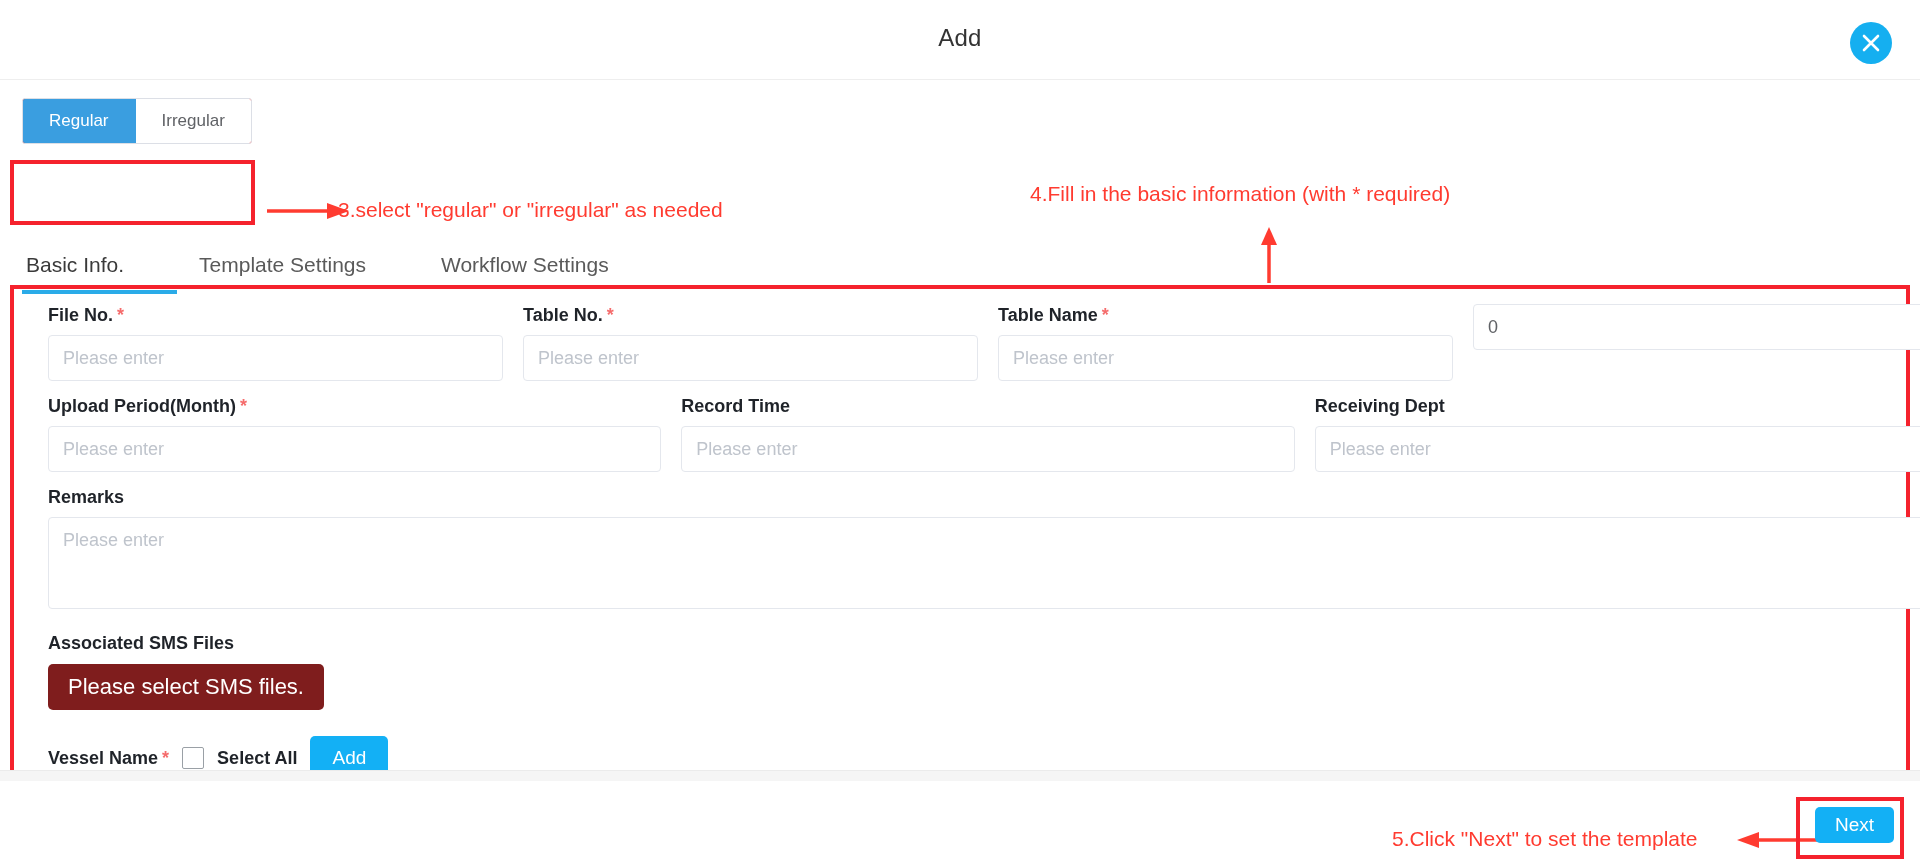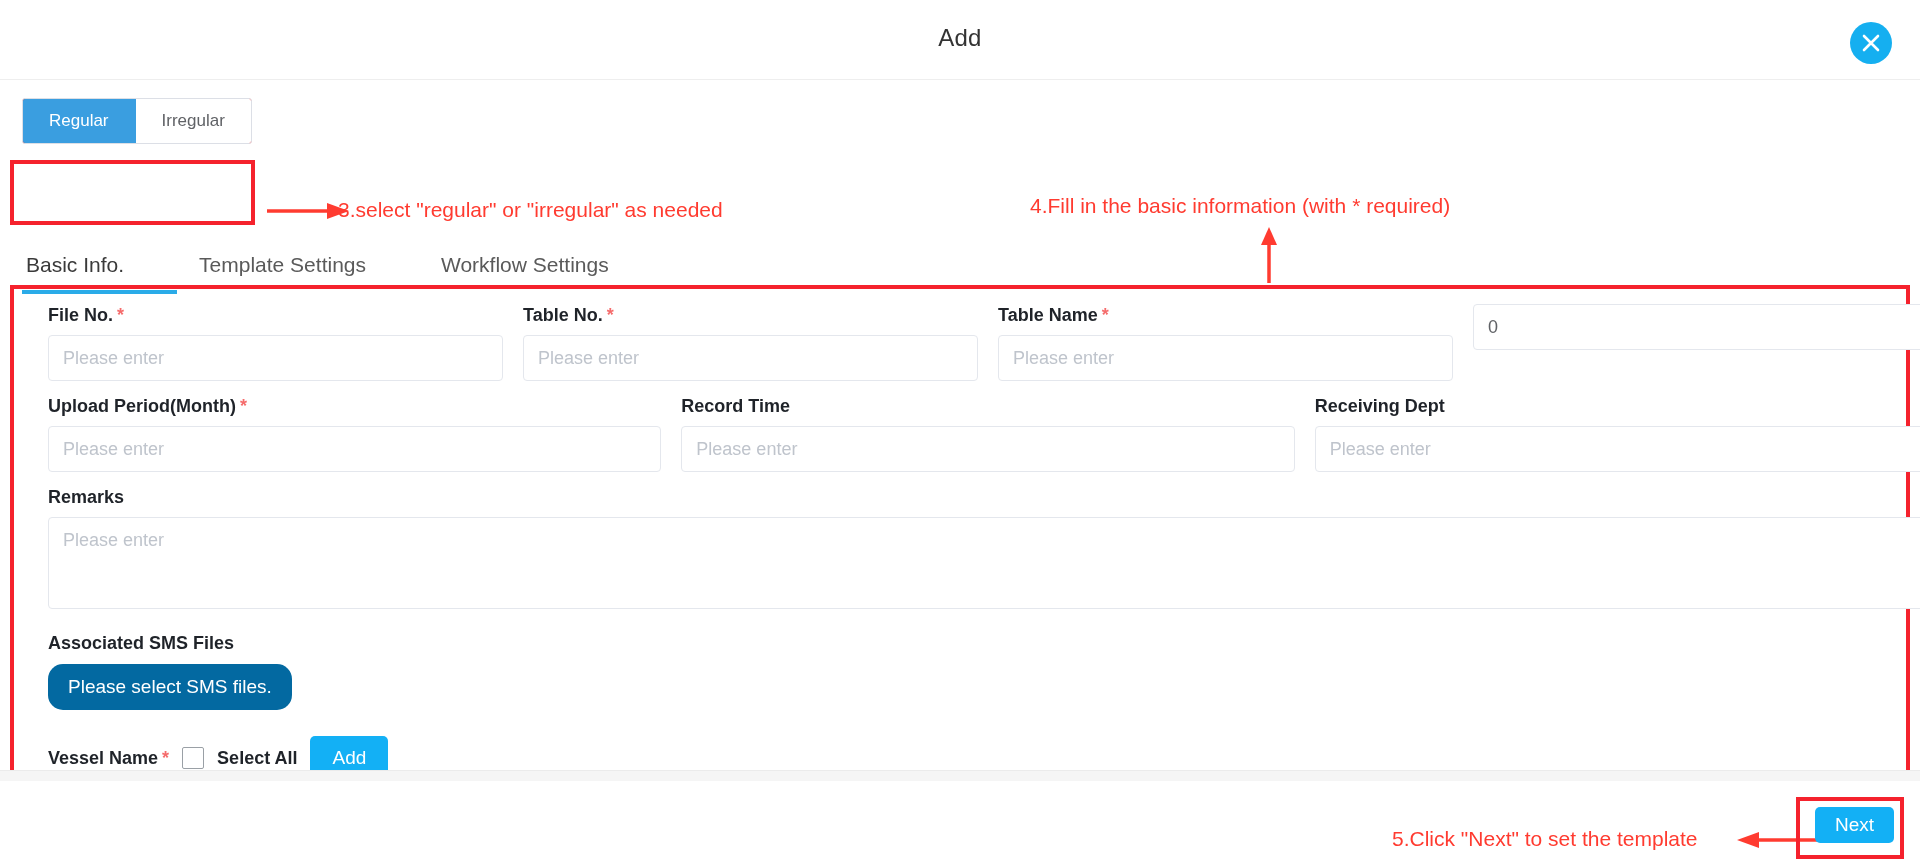--- a/index.html
+++ b/index.html
@@ -174,25 +174,25 @@
     line-height: 22px;
   }
 
   
   .sms-label {
     font-size: 18px; font-weight: bold; color: #1f2329;
     margin: 20px 0 10px 0;
   }
   .btn-blue {
     display: inline-block;
-    background: #0369a1;
+    background: #7f1d1d;
     color: #ffffff;
     border: none;
-    border-radius: 15px;
-    font-size: 19px;
+    border-radius: 5px;
+    font-size: 22px;
     padding: 12px 20px;
     cursor: pointer;
     font-family: "Liberation Sans", sans-serif;
     line-height: 22px;
   }
 
   .vessel-row {
     display: flex;
     align-items: center;
     gap: 13px;
@@ -270,21 +270,21 @@
     <div class="seg-btn">Irregular</div>
   </div>
   <div class="hl-seg"></div>
 
   <svg class="anno-arrow-h" style="left:265px; top:120px;" width="90" height="22">
     <path d="M2 11 H62" stroke="#ff3b30" stroke-width="3.5"></path>
     <path d="M62 3 L84 11 L62 19 Z" fill="#ff3b30"></path>
   </svg>
   <div class="anno" style="left:338px; top:118px;">3.select "regular" or "irregular" as needed</div>
 
-  <div class="anno" style="left:1030px; top:114px;">4.Fill in the basic information (with * required)</div>
+  <div class="anno" style="left:1030px; top:102px;">4.Fill in the basic information (with * required)</div>
   <svg style="position:absolute; left:1258px; top:145px;" width="22" height="60">
     <path d="M11 58 V20" stroke="#ff3b30" stroke-width="3.5"></path>
     <path d="M3 20 L11 2 L19 20 Z" fill="#ff3b30"></path>
   </svg>
 
   <div class="tabs">
     <div class="tab active">Basic Info.</div>
     <div class="tab">Template Settings</div>
     <div class="tab">Workflow Settings</div>
   </div>

